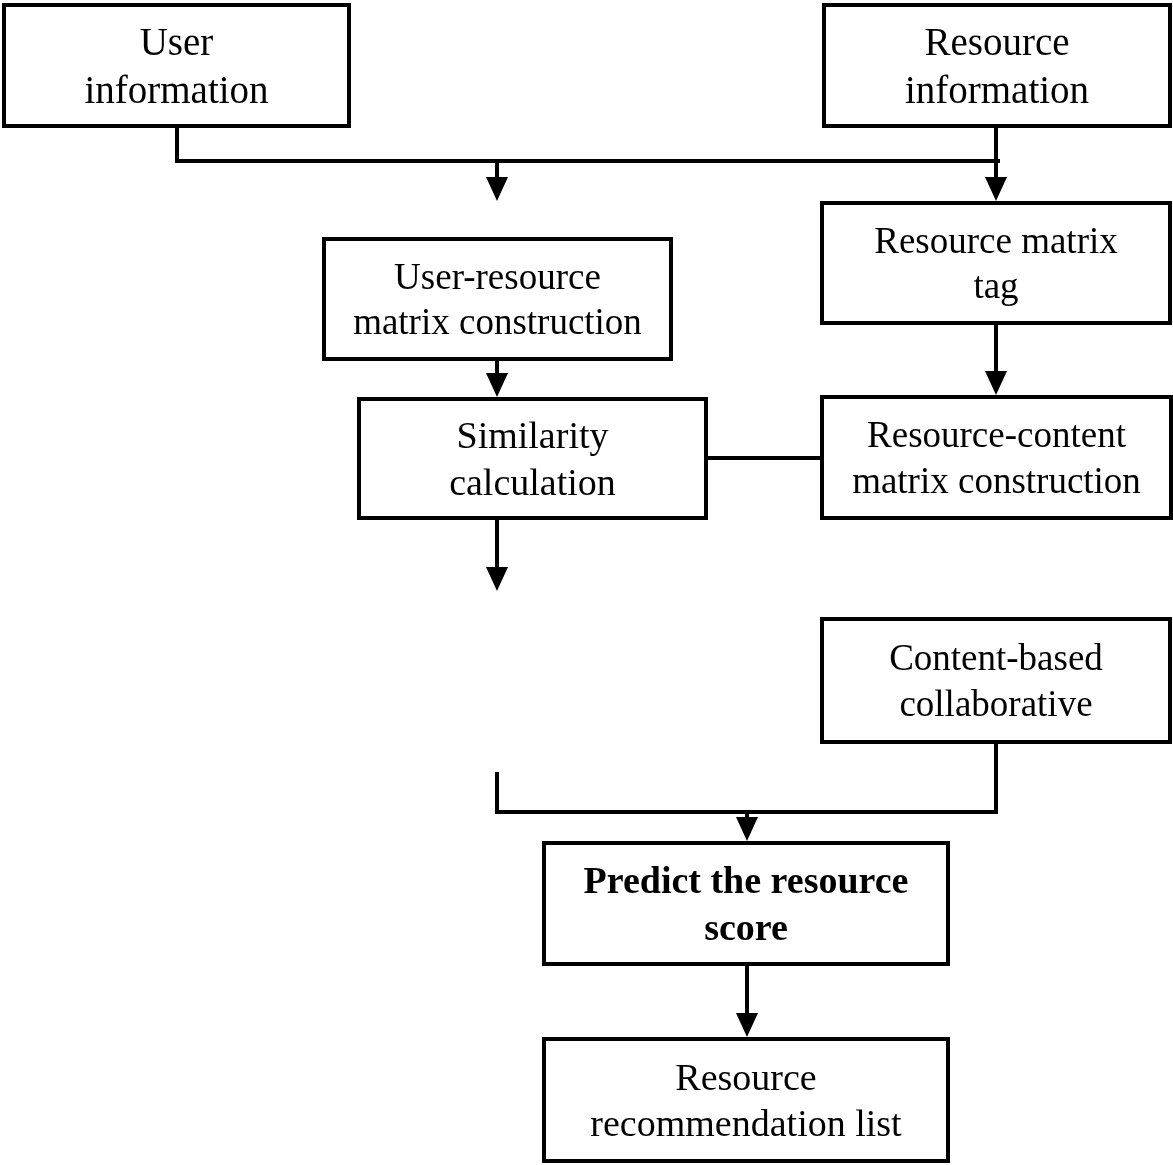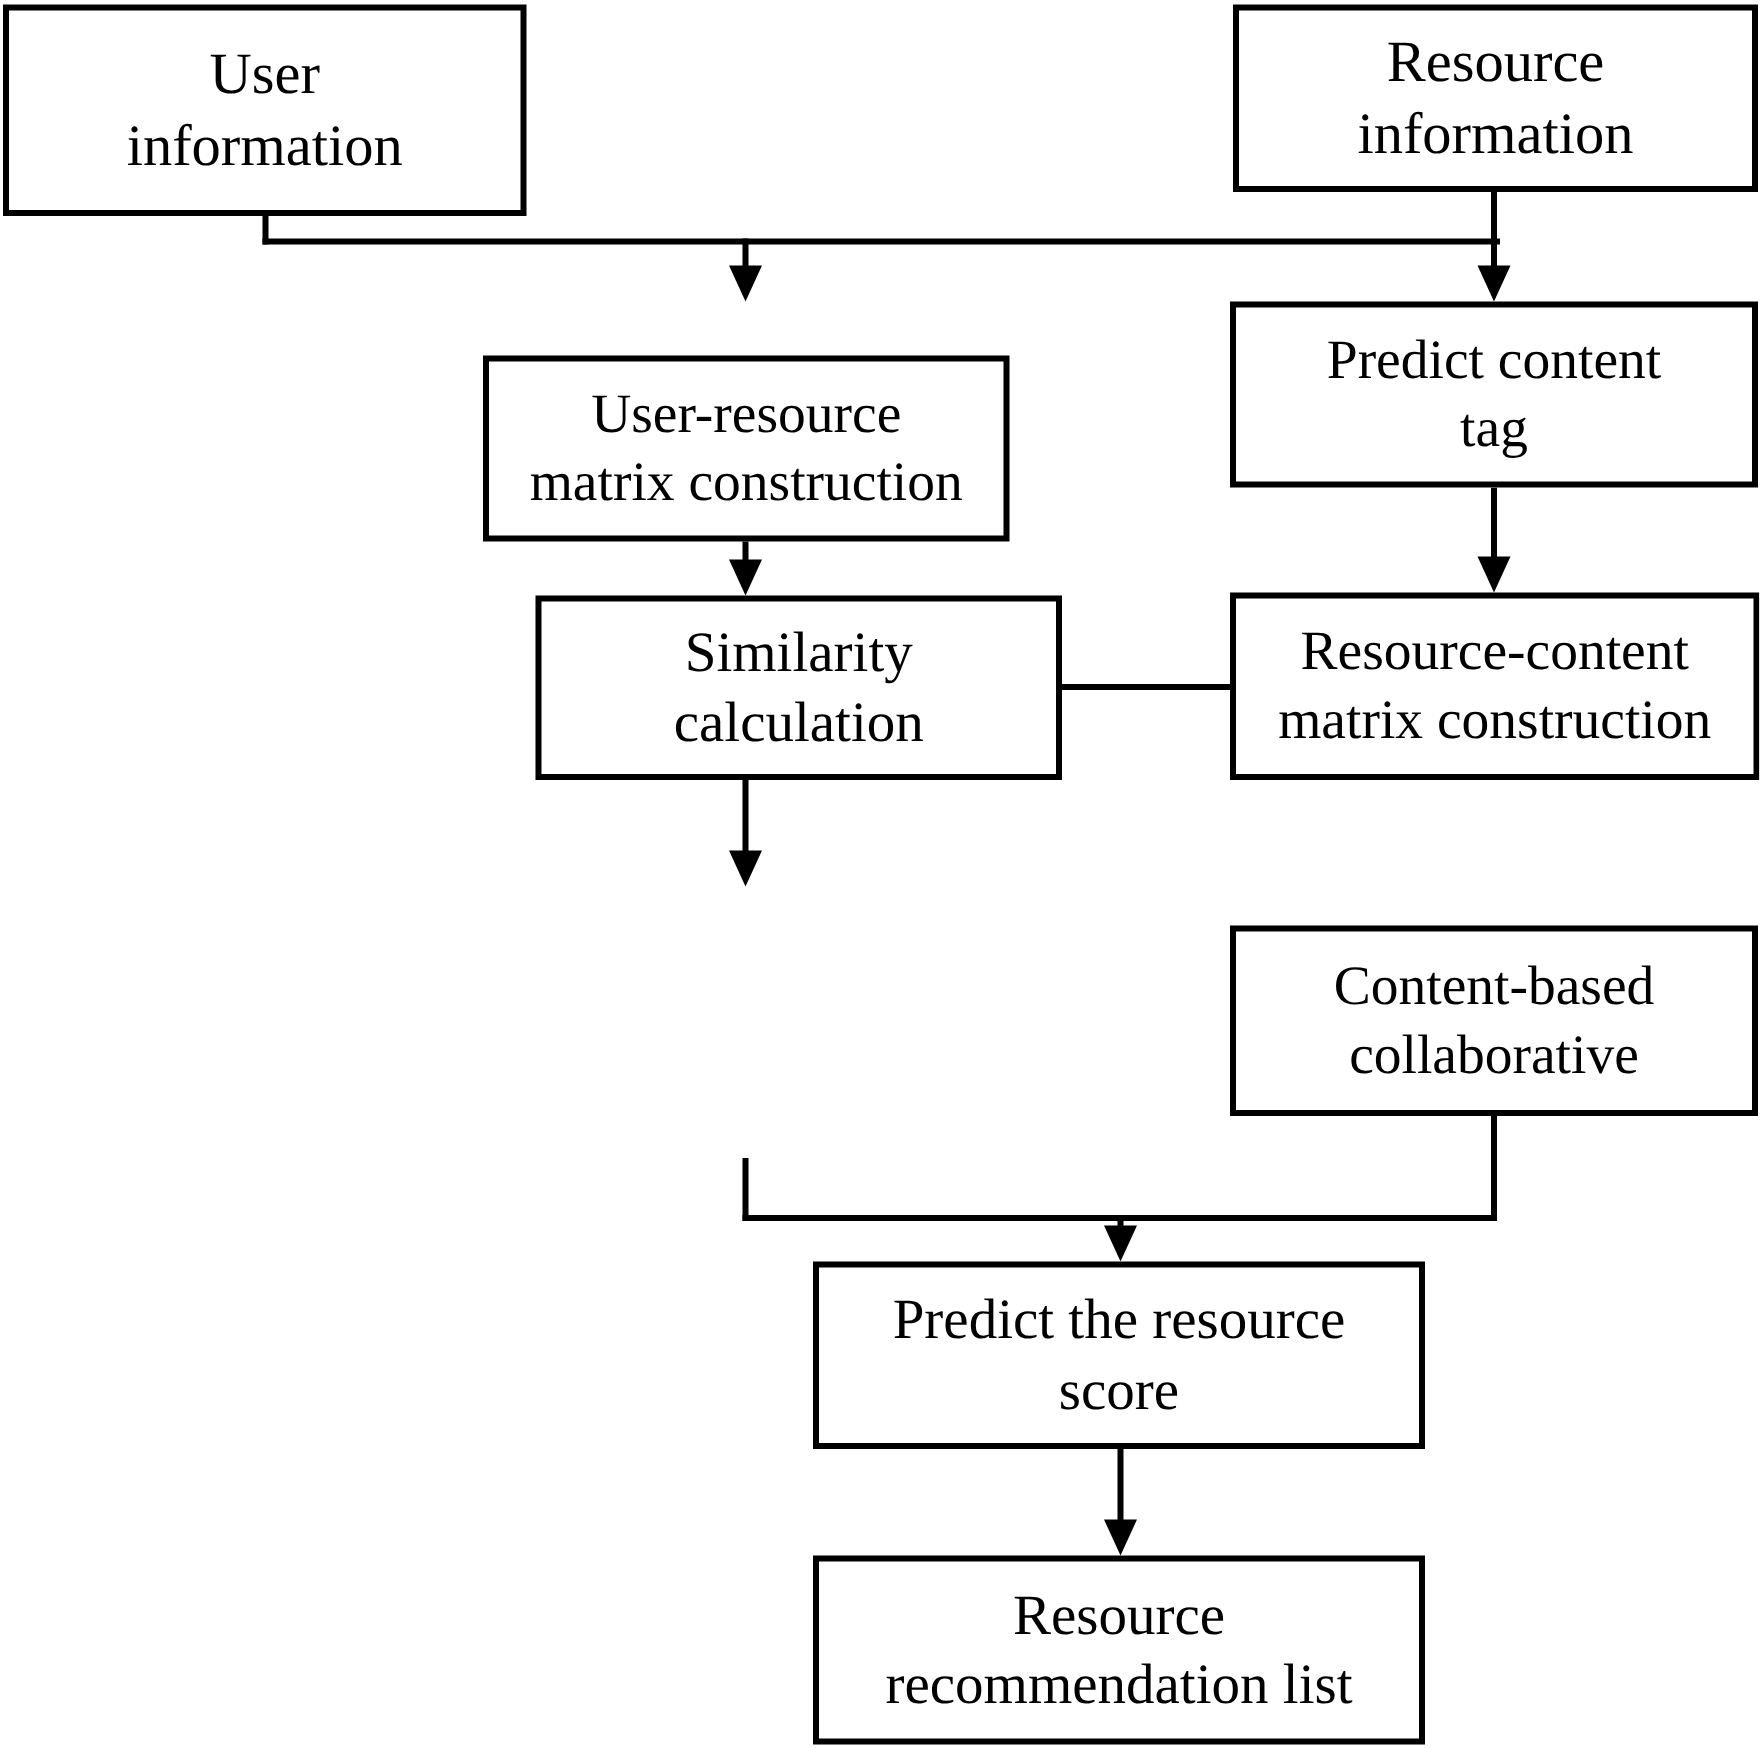--- a/index.html
+++ b/index.html
@@ -29,29 +29,29 @@
     line-height: 1.22;
     padding: 2px 6px;
     white-space: pre-line;
   }
   .node .node-label {
     display: block;
     width: 100%;
     white-space: pre-line;
   }
   
-  #n-user-information      { left: 2px;   top: 3px;    width: 349px; height: 141px; font-size: 39px; }
+  #n-user-information      { left: 2px;   top: 3px;    width: 349px; height: 125px; font-size: 39px; }
   #n-resource-information  { left: 822px; top: 3px;    width: 350px; height: 125px; font-size: 39px; }
   #n-user-resource-matrix  { left: 322px; top: 201px;  width: 351px; height: 124px; font-size: 37px; margin-top: 36px; }
   #n-resource-content-tag  { left: 820px; top: 201px;  width: 352px; height: 124px; font-size: 37px; }
   #n-similarity-calc       { left: 322px; top: 397px;  width: 351px; height: 123px; font-size: 38px; margin-left: 35px; }
   #n-resource-content-mx   { left: 820px; top: 395px;  width: 353px; height: 125px; font-size: 37px; }
   #n-item-cf-algorithm     { left: 322px; top: 591px;  width: 351px; height: 181px; font-size: 37px; }
   #n-content-based-rec     { left: 820px; top: 617px;  width: 352px; height: 127px; font-size: 37px; }
-  #n-predict-score         { left: 542px; top: 841px;  width: 408px; height: 125px; font-size: 38px; }
+  #n-predict-score         { left: 542px; top: 841px;  width: 408px; height: 125px; font-size: 38px; font-weight: bold; }
   #n-recommendation-list   { left: 542px; top: 1037px; width: 408px; height: 126px; font-size: 38px; }
 
   
   .edge-line {
     position: absolute;
     background: #000000;
   }
   .edge-arrowhead {
     position: absolute;
     width: 0;
@@ -111,21 +111,21 @@
     <span class="node-label">Resource
 information</span>
   </div>
 
   <div class="node" id="n-user-resource-matrix">
     <span class="node-label">User-resource
 matrix construction</span>
   </div>
 
   <div class="node" id="n-resource-content-tag">
-    <span class="node-label">Predict content
+    <span class="node-label">Resource matrix
 tag</span>
   </div>
 
   <div class="node" id="n-similarity-calc">
     <span class="node-label">Similarity
 calculation</span>
   </div>
 
   <div class="node" id="n-resource-content-mx">
     <span class="node-label">Resource-content

